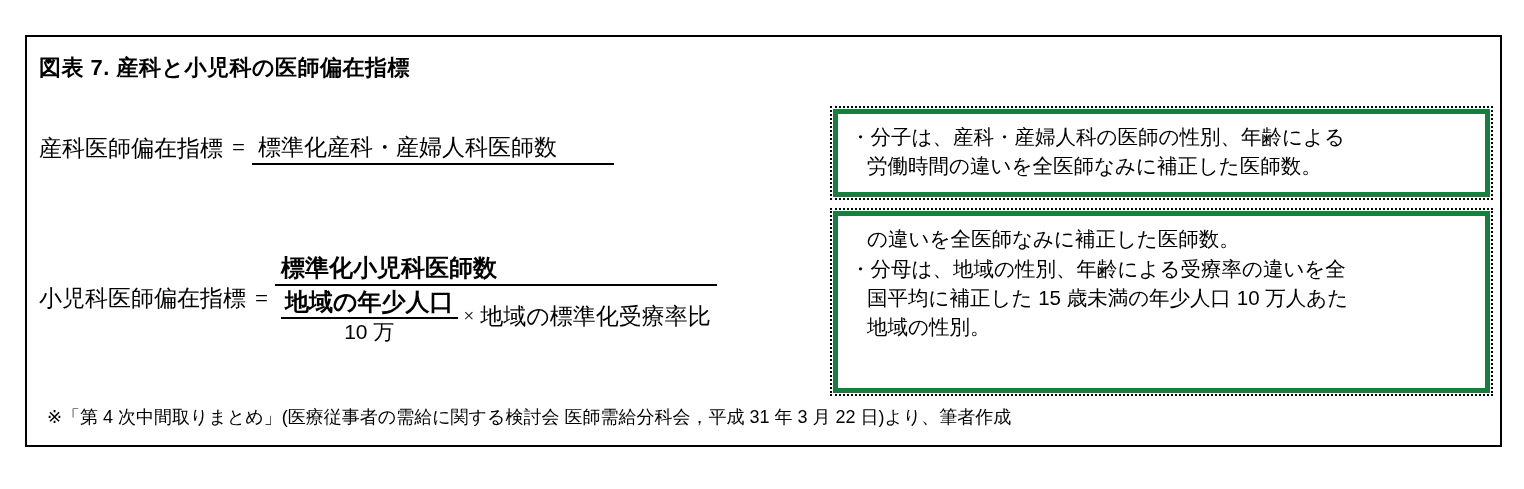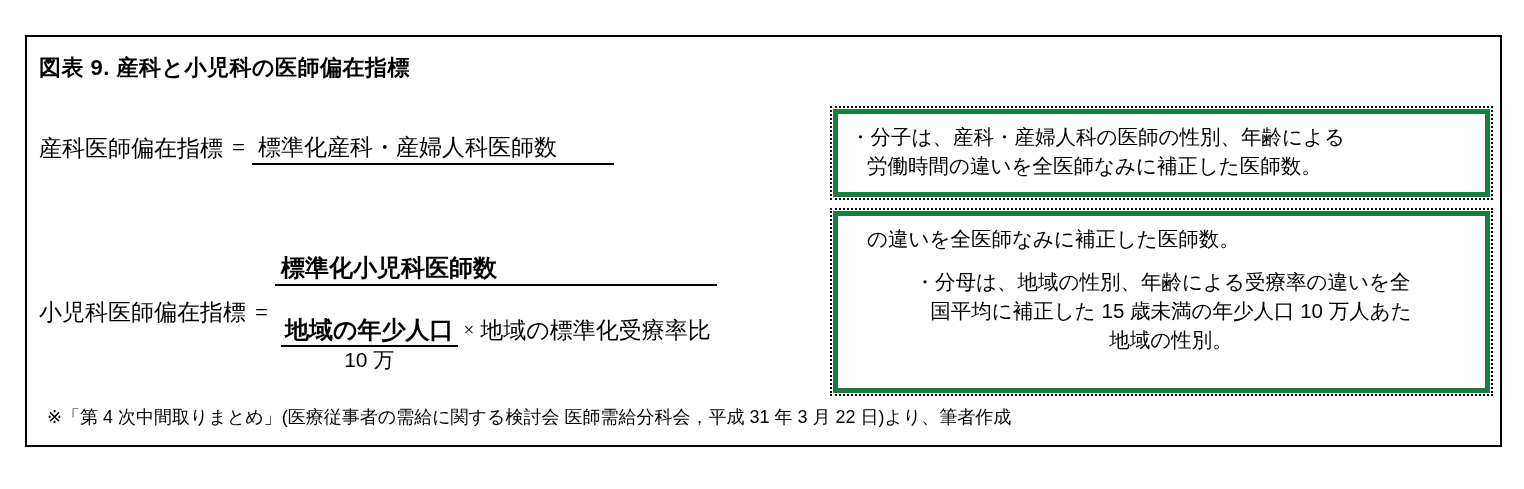--- a/index.html
+++ b/index.html
@@ -90,21 +90,20 @@
     display: flex;
     align-items: center;
     justify-content: center;
     white-space: nowrap;
   }
   .frac-inner {
     display: inline-flex;
     flex-direction: column;
     align-items: center;
     min-width: 176px;
-    margin-top: 28px;
   }
   .frac-inner .frac-num,
   .frac-inner .frac-den {
     font-size: 21px;
     padding: 0 4px;
   }
   .frac-inner .frac-bar { border-top: 2px solid #000000; }
 
   .times-sym {
     font-size: 19px;
@@ -132,38 +131,38 @@
   .note-line {
     font-size: 20.5px;
     line-height: 1.42;
     white-space: nowrap;
   }
   .note-line .hang {
     display: block;
     padding-left: 17px;
     white-space: nowrap;
   }
-  .note-line + .note-line { margin-top: 14px; text-align: center; }
+  .note-line + .note-line { margin-top: 1px; }
 
   
   .footnote {
     position: absolute;
     left: 20px;
     top: 370px;
     font-size: 18px;
     white-space: nowrap;
     line-height: 1.2;
   }
 </style>
 </head>
 <body>
 
 <div id="figure-root">
 
-  <div class="fig-title">図表 9.  産科と小児科の医師偏在指標</div>
+  <div class="fig-title">図表 7.  産科と小児科の医師偏在指標</div>
 
   <div class="formula-block" id="formula-1">
     <span class="formula-label">産科医師偏在指標</span>
     <span class="formula-eq">=</span>
     <span class="frac">
       <span class="frac-num">標準化産科・産婦人科医師数</span>
       <span class="frac-bar"></span>
     </span>
   </div>
 

